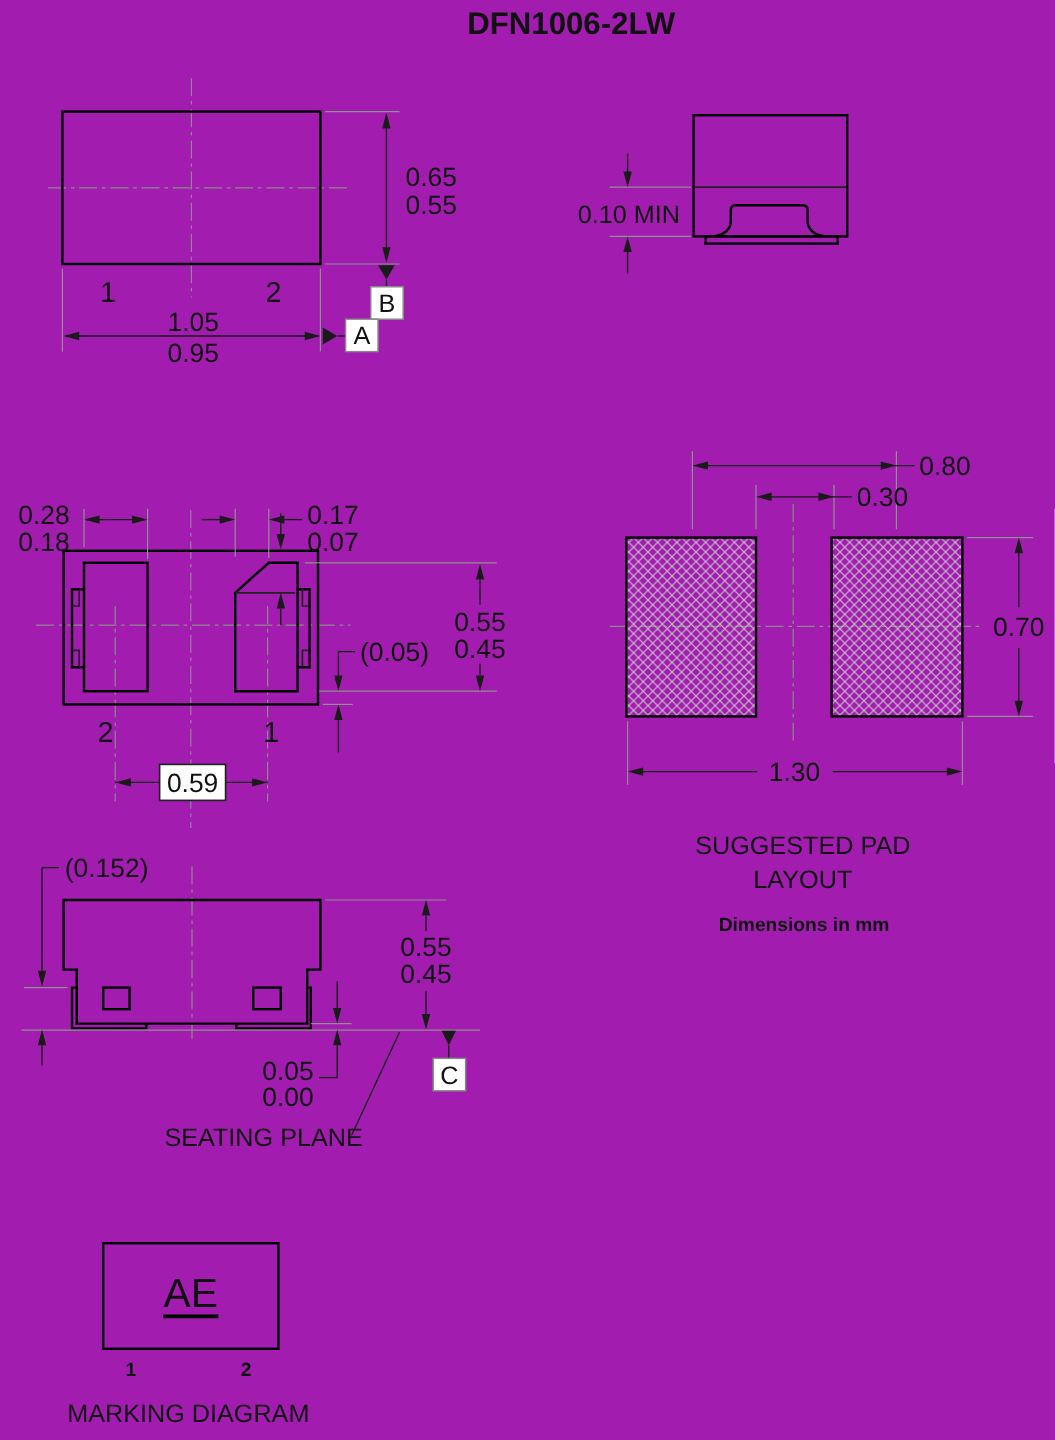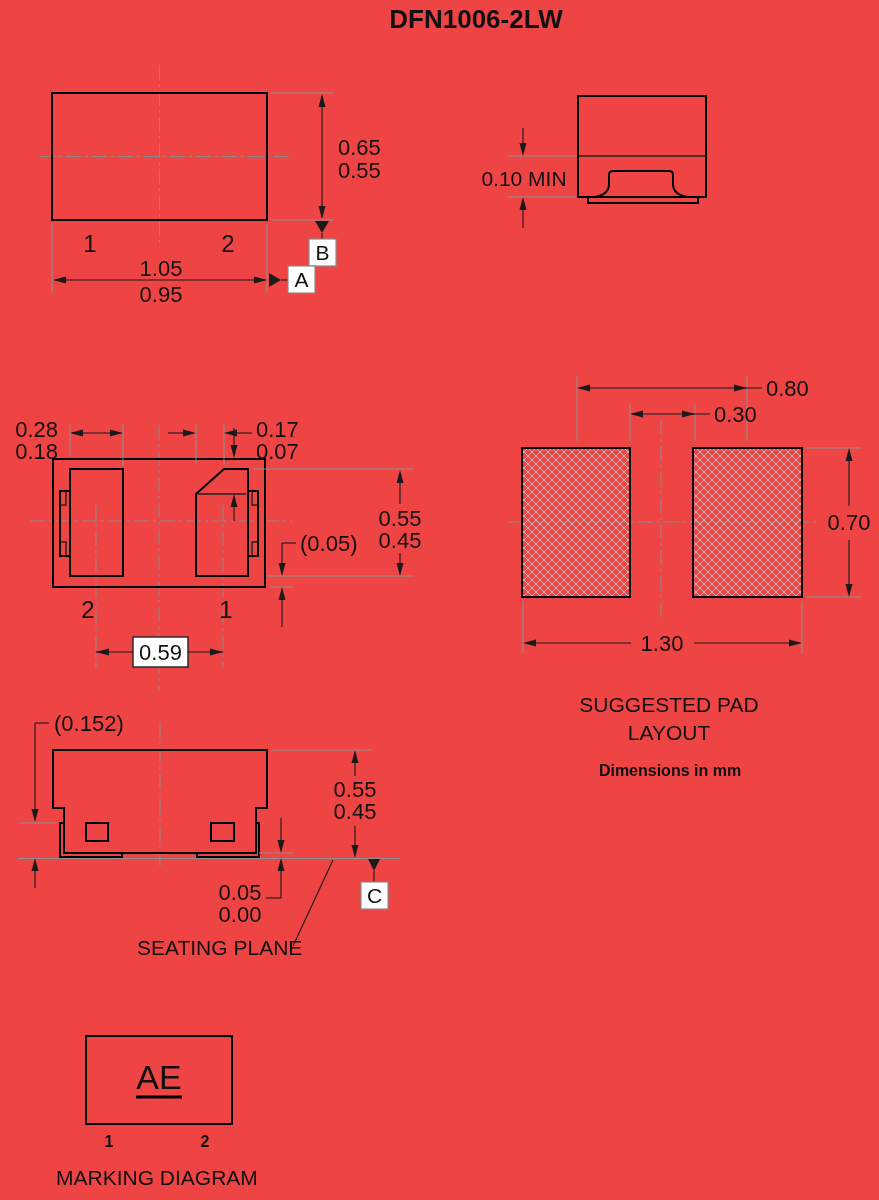--- a/index.html
+++ b/index.html
@@ -4,21 +4,21 @@
 <style>
   html, body {
     margin: 0;
     padding: 0;
     background: #ffffff;
   }
   .canvas {
     position: relative;
     width: 879px;
     height: 1200px;
-    background: #ef4444;
+    background: #a21caf;
     font-family: "Liberation Sans", sans-serif;
   }
   svg { display: block; }
   text {
     font-family: "Liberation Sans", sans-serif;
     fill: #111111;
   }
   .t-title  { font-size: 26px; font-weight: bold; }
   .t-dim    { font-size: 22px; }
   .t-pin    { font-size: 24px; }

